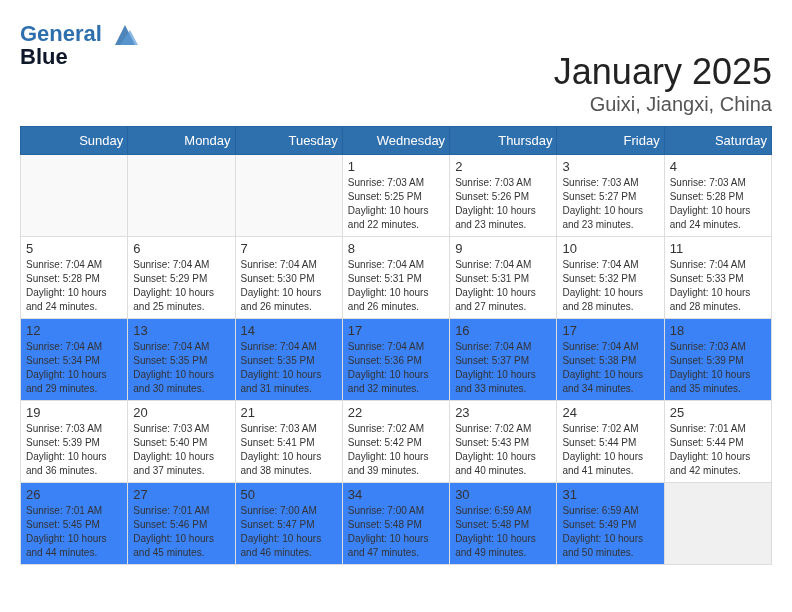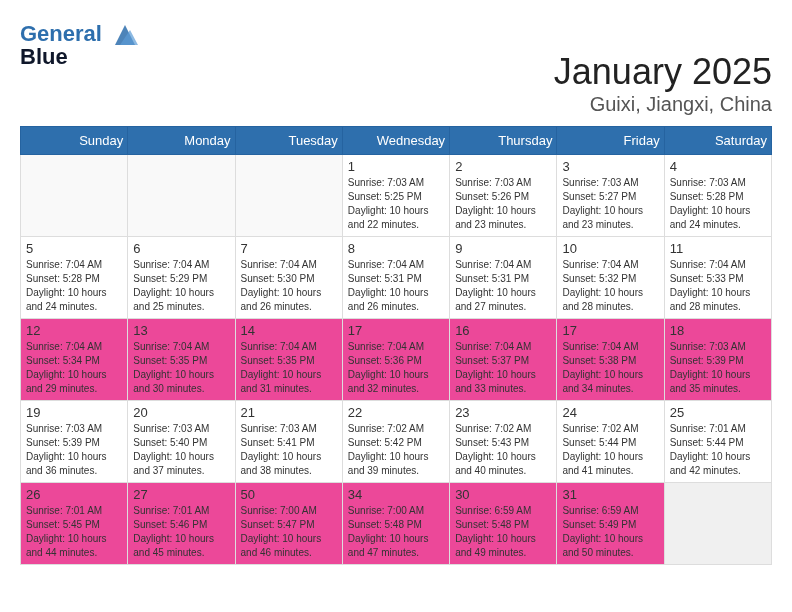--- a/index.html
+++ b/index.html
@@ -79,21 +79,21 @@
       font-size: 13px;
       font-weight: normal;
       margin-bottom: 2px;
     }
     .day-info {
       font-size: 10px;
       color: #333;
       line-height: 1.4;
     }
     .row-shaded td {
-      background-color: #ec4899;
+      background-color: #3b82f6;
     }
     .row-shaded td.empty {
       background-color: #f0f0f0;
     }
   </style>
 </head>
 <body>
 
 <div class="header">
   <div class="logo">

